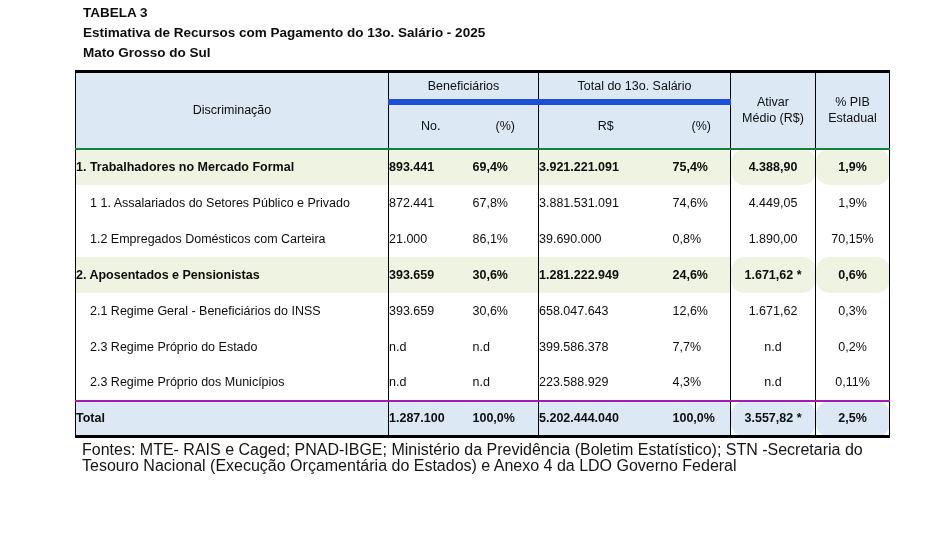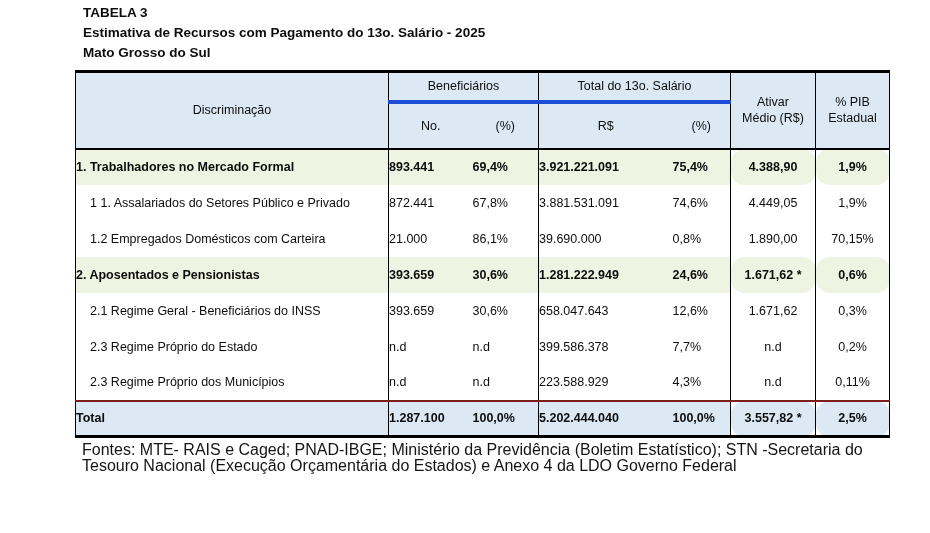--- a/index.html
+++ b/index.html
@@ -28,35 +28,35 @@
     border-bottom:3px solid #000;
     border-left:1px solid #000;
     border-right:1px solid #000;
   }
   .tbl th,.tbl td{padding:0;vertical-align:middle;font-weight:normal;}
   thead th{background:var(--header-bg,#dce9f5);font-weight:bold;text-align:center;}
   tr.ghead{height:30px;}
   tr.subhead{height:47px;}
   tbody tr{height:36px;}
   .h-disc,.h-group,.h-valor,.h-pct{border-right:1px solid #000;}
-  .h-group{border-bottom:4px solid #1d4ed8;}
+  .h-group{border-bottom:6px solid #1d4ed8;}
   .h-two div{line-height:16px;}
-  tbody tr:first-child td{border-top:2px solid #000000;}
+  tbody tr:first-child td{border-top:2px solid #15803d;}
   
   .c-label,.c-nopct,.c-rspct,.c-valor{border-right:1px solid #000;}
   .c-label{text-align:left;padding-left:7px;}
   tr.row-sub .c-label{padding-left:14px;}
   .num{text-align:left;}
   .c-no{padding-right:13px;}
   .c-nopct{padding-right:9px;}
   .c-rs{padding-right:13px;}
   .c-rspct{padding-right:9px;}
   .ctr{text-align:center;border-radius:14px;}
   tr.row-section td{background:var(--section-bg,#eff3e1);font-weight:bold;}
-  tr.row-total td{background:var(--header-bg,#dce9f5);font-weight:bold;border-top:2px solid #7f1d1d;}
+  tr.row-total td{background:var(--header-bg,#dce9f5);font-weight:bold;border-top:2px solid #a21caf;}
   
   .note{
     position:absolute;left:82px;
     font-size:16px;line-height:15.5px;color:#141414;
   }
   .note-fontes{top:442px;width:812px;}
   .note-elab{top:486px;}
   .note-star{top:506px;}
   
   .watermark{

